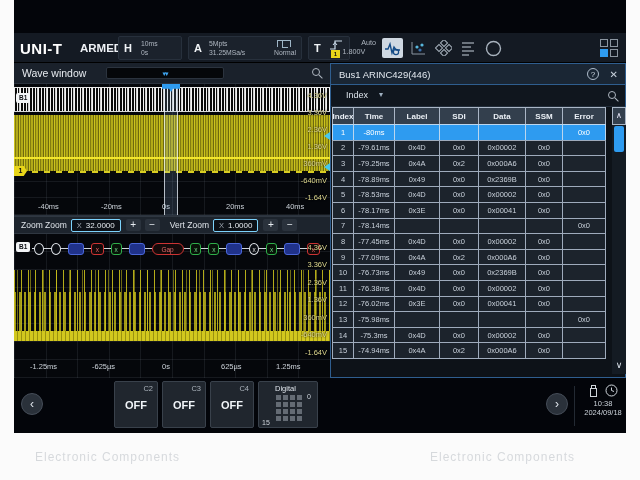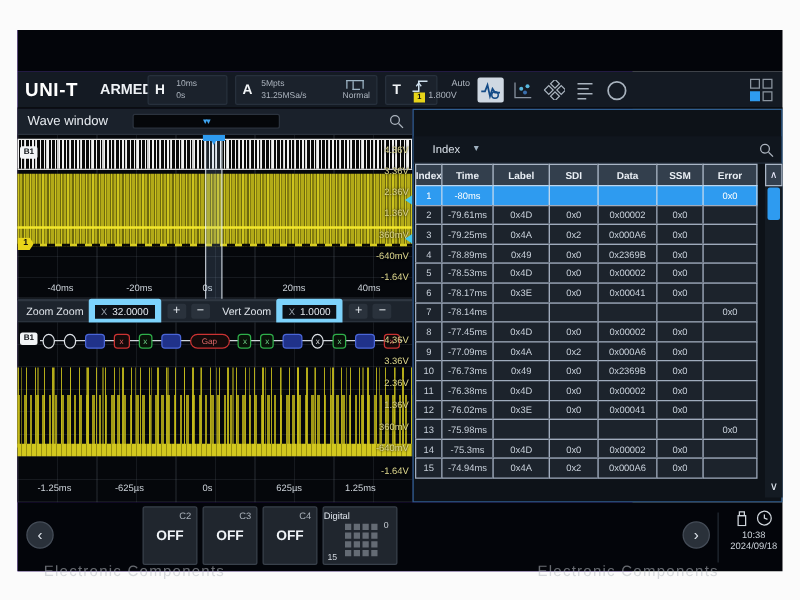--- a/index.html
+++ b/index.html
@@ -1,19 +1,19 @@
 <!DOCTYPE html>
 <html><head>
 <meta charset="utf-8">
 <style>
   html,body{margin:0;padding:0;width:640px;height:480px;background:#fbfbfb;overflow:hidden;
     font-family:"Liberation Sans",sans-serif;-webkit-font-smoothing:antialiased;}
   *{box-sizing:border-box;}
   .wm{position:absolute;font-size:12px;color:#b9bec4;opacity:.55;letter-spacing:1px;}
-  .scope{position:absolute;left:14px;top:24px;width:492px;height:433px;background:#6d28d9;}
+  .scope{position:absolute;left:14px;top:0;width:492px;height:433px;background:#be185d;}
 
   
   .topstrip{position:absolute;left:0;top:0;width:612px;height:33px;background:#03050a;}
   .menubar{position:absolute;left:0;top:33px;width:612px;height:30px;background:#141a23;border-bottom:1px solid #000;}
   .brand{position:absolute;left:6px;top:7px;font-size:15px;font-weight:800;color:#fff;letter-spacing:.5px;}
   .armed{position:absolute;left:66px;top:9px;font-size:11.5px;font-weight:700;color:#eef1f5;}
   .mbox{position:absolute;top:3px;height:24px;background:#1b222c;border:1px solid #27303c;border-radius:2px;}
   .mlab{position:absolute;font-size:11px;font-weight:700;color:#f0f3f6;}
   .mval{position:absolute;font-size:6.8px;color:#aeb6c0;line-height:8px;}
   .sqwave{position:absolute;width:14px;height:7px;border-left:1px solid #9fb6c6;border-right:1px solid #9fb6c6;border-top:1px solid #9fb6c6;}
@@ -61,21 +61,21 @@
   .tlab{position:absolute;font-size:7.5px;color:#ccd2d9;}
   .arrowL{position:absolute;right:0;width:0;height:0;border-top:4px solid transparent;border-bottom:4px solid transparent;border-right:6px solid #45c8ee;}
   .cursorband{position:absolute;left:150px;top:0;bottom:0;width:14px;background:rgba(150,190,235,.16);
     border-left:1px solid rgba(235,242,250,.75);border-right:1px solid rgba(235,242,250,.75);}
   .cursorhandle{position:absolute;left:148px;top:0;width:18px;height:8px;background:#2e9bf0;
     clip-path:polygon(0 0,100% 0,100% 60%,60% 60%,50% 100%,40% 60%,0 60%);}
 
   .zoombar{position:absolute;left:0;top:153px;width:316px;height:18px;background:#1d242d;border-top:1px solid #2f3741;border-bottom:1px solid #2f3741;
     display:flex;align-items:center;padding:0 7px;font-size:8.5px;color:#dfe4ea;}
   .zb-lab{margin-right:4px;}
-  .zb-box{background:#0c1016;border:5px solid #7dd3fc;border-radius:2px;padding:1px 5px;margin-right:5px;font-size:8px;color:#e4e9ef;}
+  .zb-box{background:#0c1016;border:1px solid #7dd3fc;border-radius:2px;padding:1px 5px;margin-right:5px;font-size:8px;color:#e4e9ef;}
   .zb-x{color:#9aa3ad;margin-right:4px;font-size:7.5px;}
   .zb-btn{width:15px;height:12px;background:#2a323c;border-radius:2px;color:#e8edf2;font-size:10px;line-height:11px;text-align:center;margin-right:4px;}
 
   .decline{position:absolute;left:18px;right:8px;top:14px;height:1px;background:#cfd4da;}
   .bubbles{position:absolute;left:20px;right:10px;top:7px;height:15px;display:flex;align-items:center;justify-content:space-between;}
   .bub{height:12px;min-width:10px;border-radius:3px;font-size:6.5px;line-height:11px;text-align:center;color:#ddd;}
   .bub.circle{width:10px;border-radius:50%;border:1px solid #dfe3e8;background:#0a0d12;}
   .bub.blue{width:16px;background:#20328a;border:1px solid #4a66d8;}
   .bub.red{width:13px;border:1px solid #cc3333;color:#e06060;background:#140a0a;}
   .bub.green{width:11px;border:1px solid #2fae4a;color:#6fd489;background:#081208;}
@@ -123,21 +123,21 @@
   .chbox{position:absolute;top:3px;height:47px;background:#20262e;border:1px solid #39414b;border-radius:2px;}
   .c1box{left:34px;width:62px;background:#0a0d11;border:2px solid #e8d519;padding:2px 4px;}
   .c1row{display:flex;justify-content:space-between;font-size:7.5px;line-height:10px;color:#eef2f6;}
   .c1name{color:#e8d519;font-weight:700;}
   .c1dim{color:#9aa1a9;}
   .icn-sine{color:#e8d519;font-size:7px;}
   .icn-dc{display:inline-block;width:9px;height:5px;border-top:1.4px solid #bcd2e8;border-bottom:1.4px dotted #bcd2e8;margin-top:2px;}
   .offbox{width:44px;padding:2px 4px;}
   .offname{font-size:7.5px;color:#aab2bb;text-align:right;}
   .offval{text-align:center;font-size:11px;font-weight:700;color:#f0f4f8;margin-top:6px;}
-  .digibox{left:244px;width:60px;padding:2px 0;}
+  .digibox{left:244px;width:60px;padding:2px 16px;}
   .digilab{font-size:7.5px;color:#dfe5ec;}
   .digigrid{position:absolute;left:17px;top:13px;display:grid;grid-template-columns:repeat(4,5px);grid-gap:2px;}
   .dsq{width:5px;height:5px;background:#646b74;}
   .digi0{position:absolute;right:6px;top:11px;font-size:7px;color:#cfd5dc;}
   .digi15{position:absolute;left:3px;top:37px;font-size:7px;color:#cfd5dc;}
   .statblk{position:absolute;left:566px;top:6px;width:46px;text-align:center;color:#ccd3da;font-size:7.5px;line-height:9px;}
   .statblk svg{margin:0 2px;}
   .vdiv{position:absolute;left:560px;top:8px;width:1px;height:40px;background:#232a33;}
 </style>
 </head>
@@ -302,20 +302,25 @@
 
       <span class="tlab" style="left:16px;top:128px;">-1.25ms</span>
       <span class="tlab" style="left:78px;top:128px;">-625µs</span>
       <span class="tlab" style="left:148px;top:128px;">0s</span>
       <span class="tlab" style="left:207px;top:128px;">625µs</span>
       <span class="tlab" style="left:262px;top:128px;">1.25ms</span>
     </div>
   </div>
 
   <div class="buspanel">
+    <div class="panelhdr">
+      <span class="paneltitle">Bus1 ARINC429(446)</span>
+      <span class="helpcirc">?</span>
+      <span class="closex">✕</span>
+    </div>
     <div class="searchrow">
       <span class="filterlab">Index</span>
       <span class="filtercaret">▾</span>
       <span class="mag magsearch"></span>
     </div>
 
     <div class="tbl">
       <div class="thead">
         <div class="th c0">Index</div>
         <div class="th c1w">Time</div>

